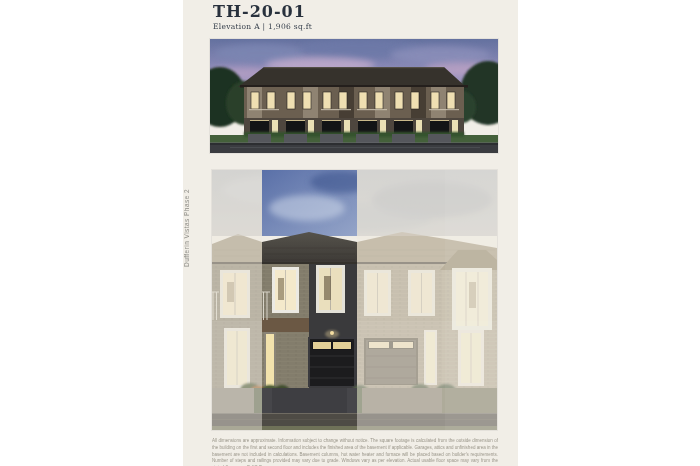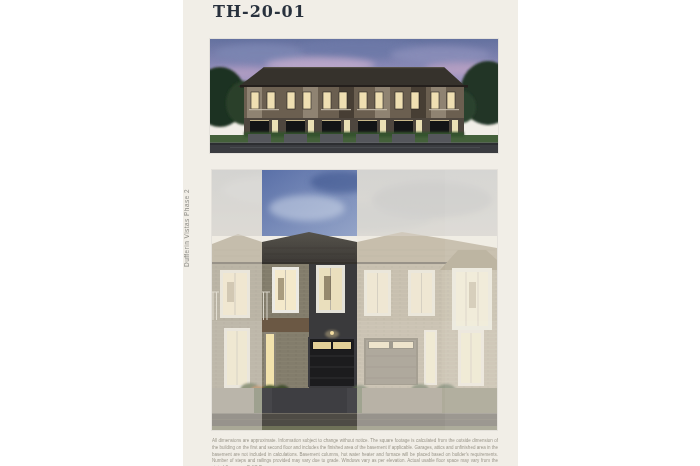--- a/index.html
+++ b/index.html
@@ -37,20 +37,21 @@
   }
 </style>
 </head>
 <body>
 
 <div id="canvas">
   <div id="panel"></div>
 
   <div id="header">
     <div id="title">TH-20-01</div>
+    <div id="subtitle">Elevation A | 1,906 sq.ft</div>
   </div>
 
   <div class="img-frame" id="hero-frame">
     <svg width="288" height="114" viewBox="0 0 288 114">
       <defs>
         <linearGradient id="sky1" x1="0" y1="0" x2="0" y2="1">
           <stop offset="0" stop-color="#64719f"></stop>
           <stop offset="0.5" stop-color="#9490bd"></stop>
           <stop offset="0.85" stop-color="#c4a6c6"></stop>
           <stop offset="1" stop-color="#d6b6c9"></stop>

